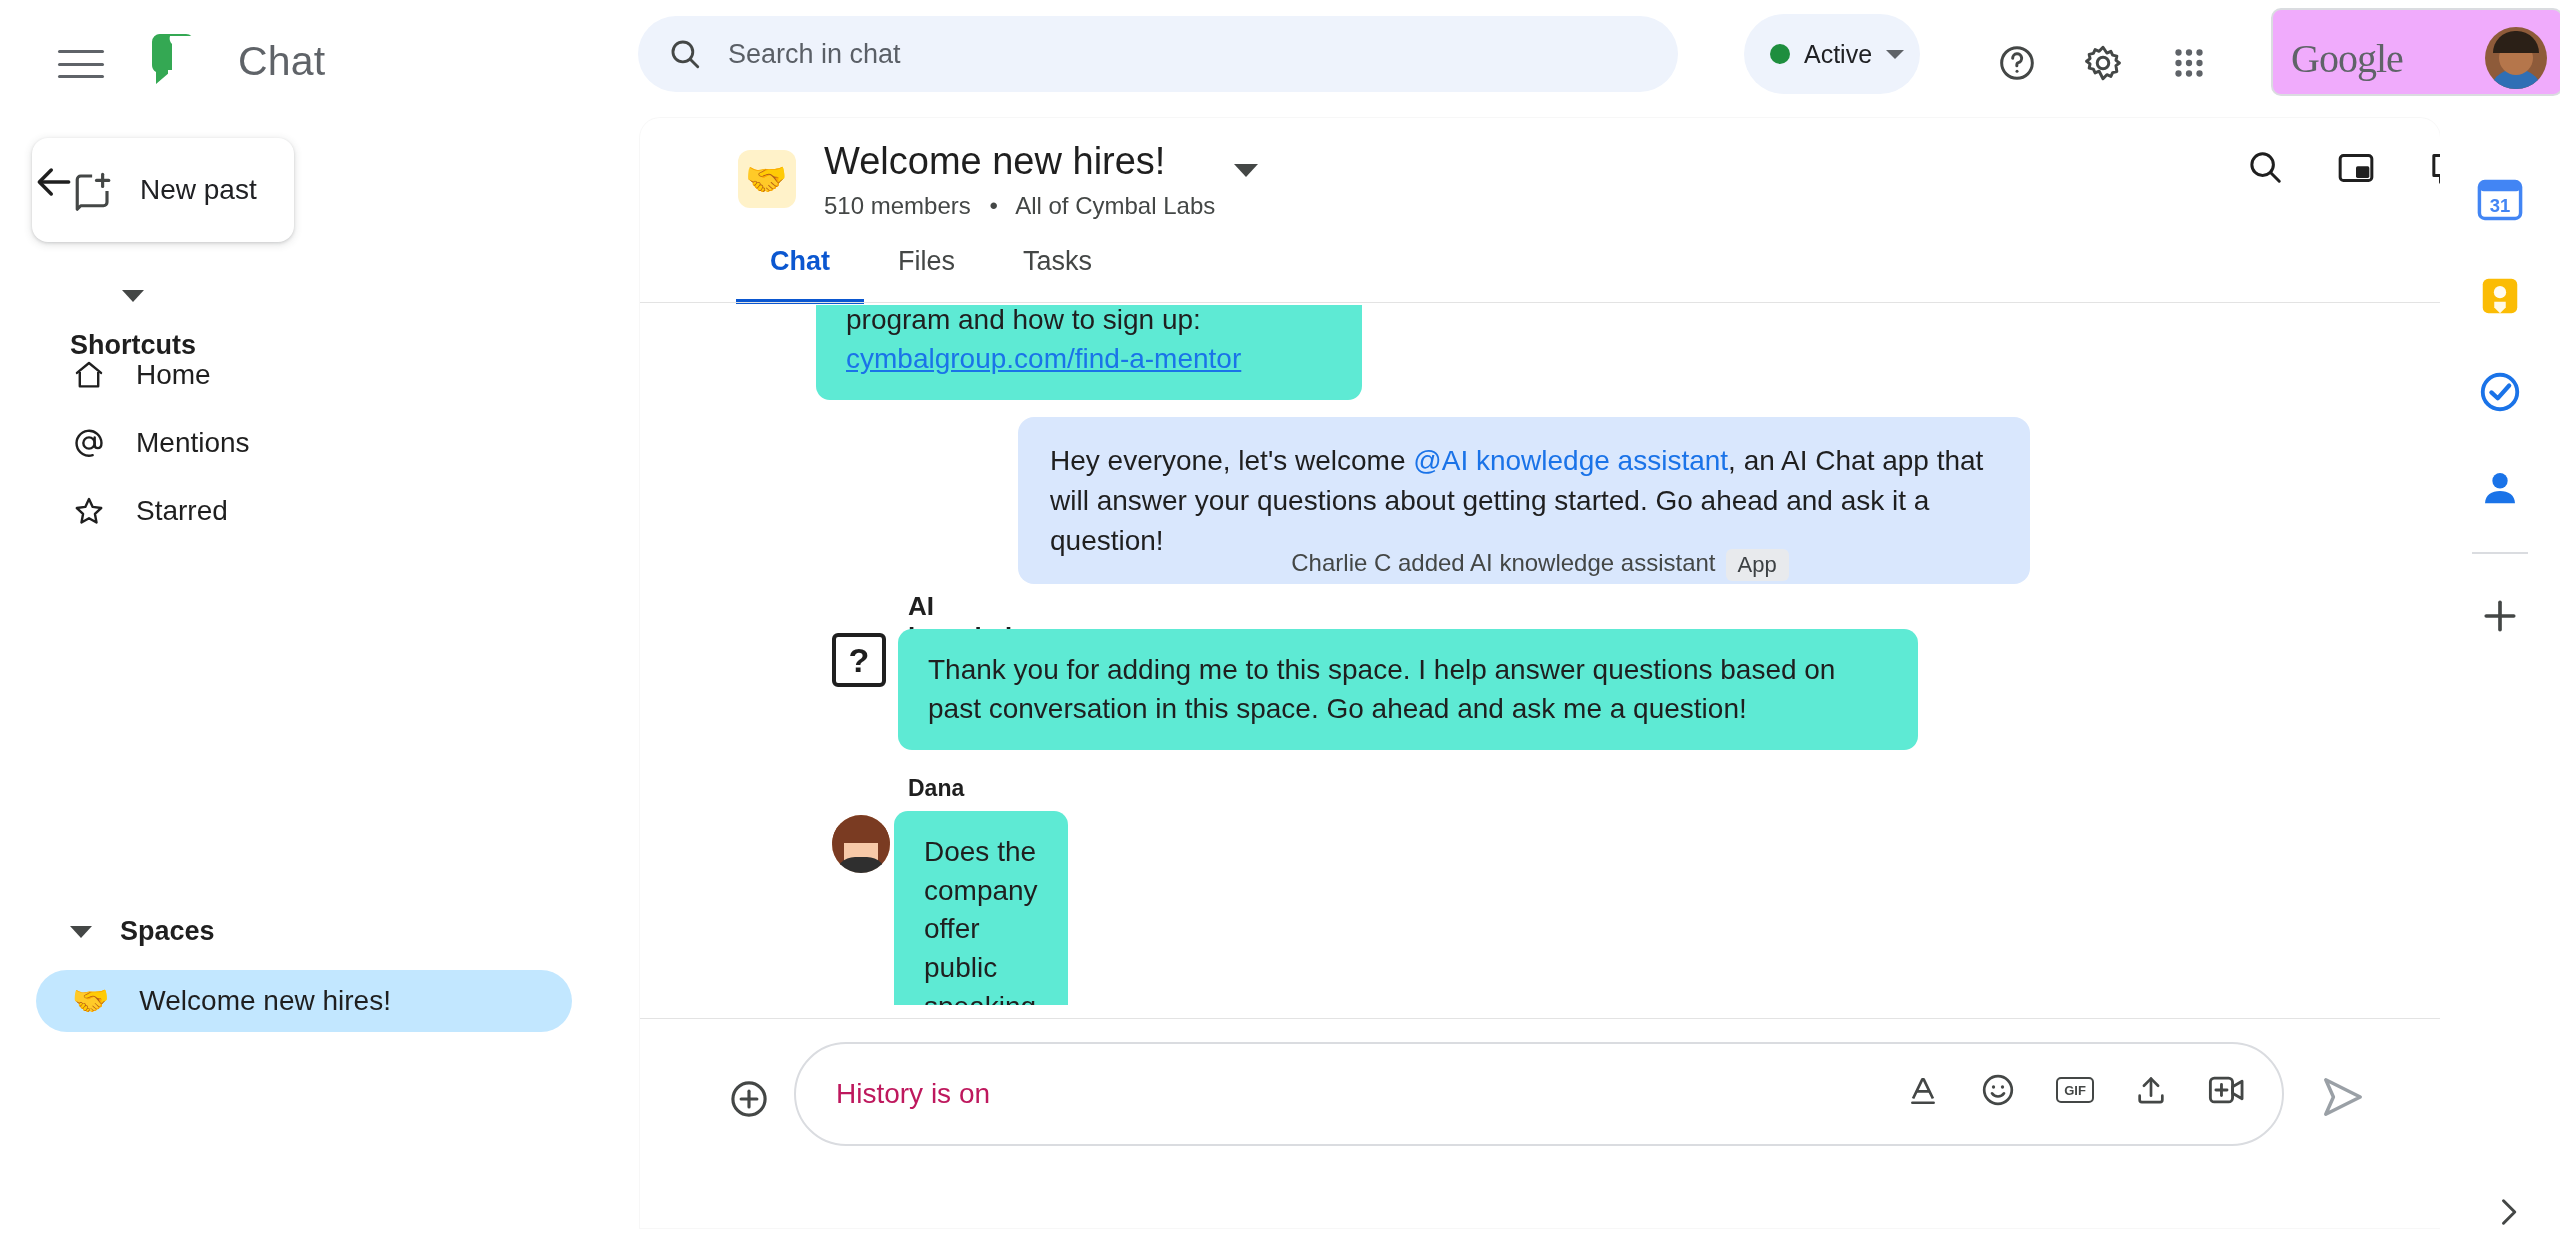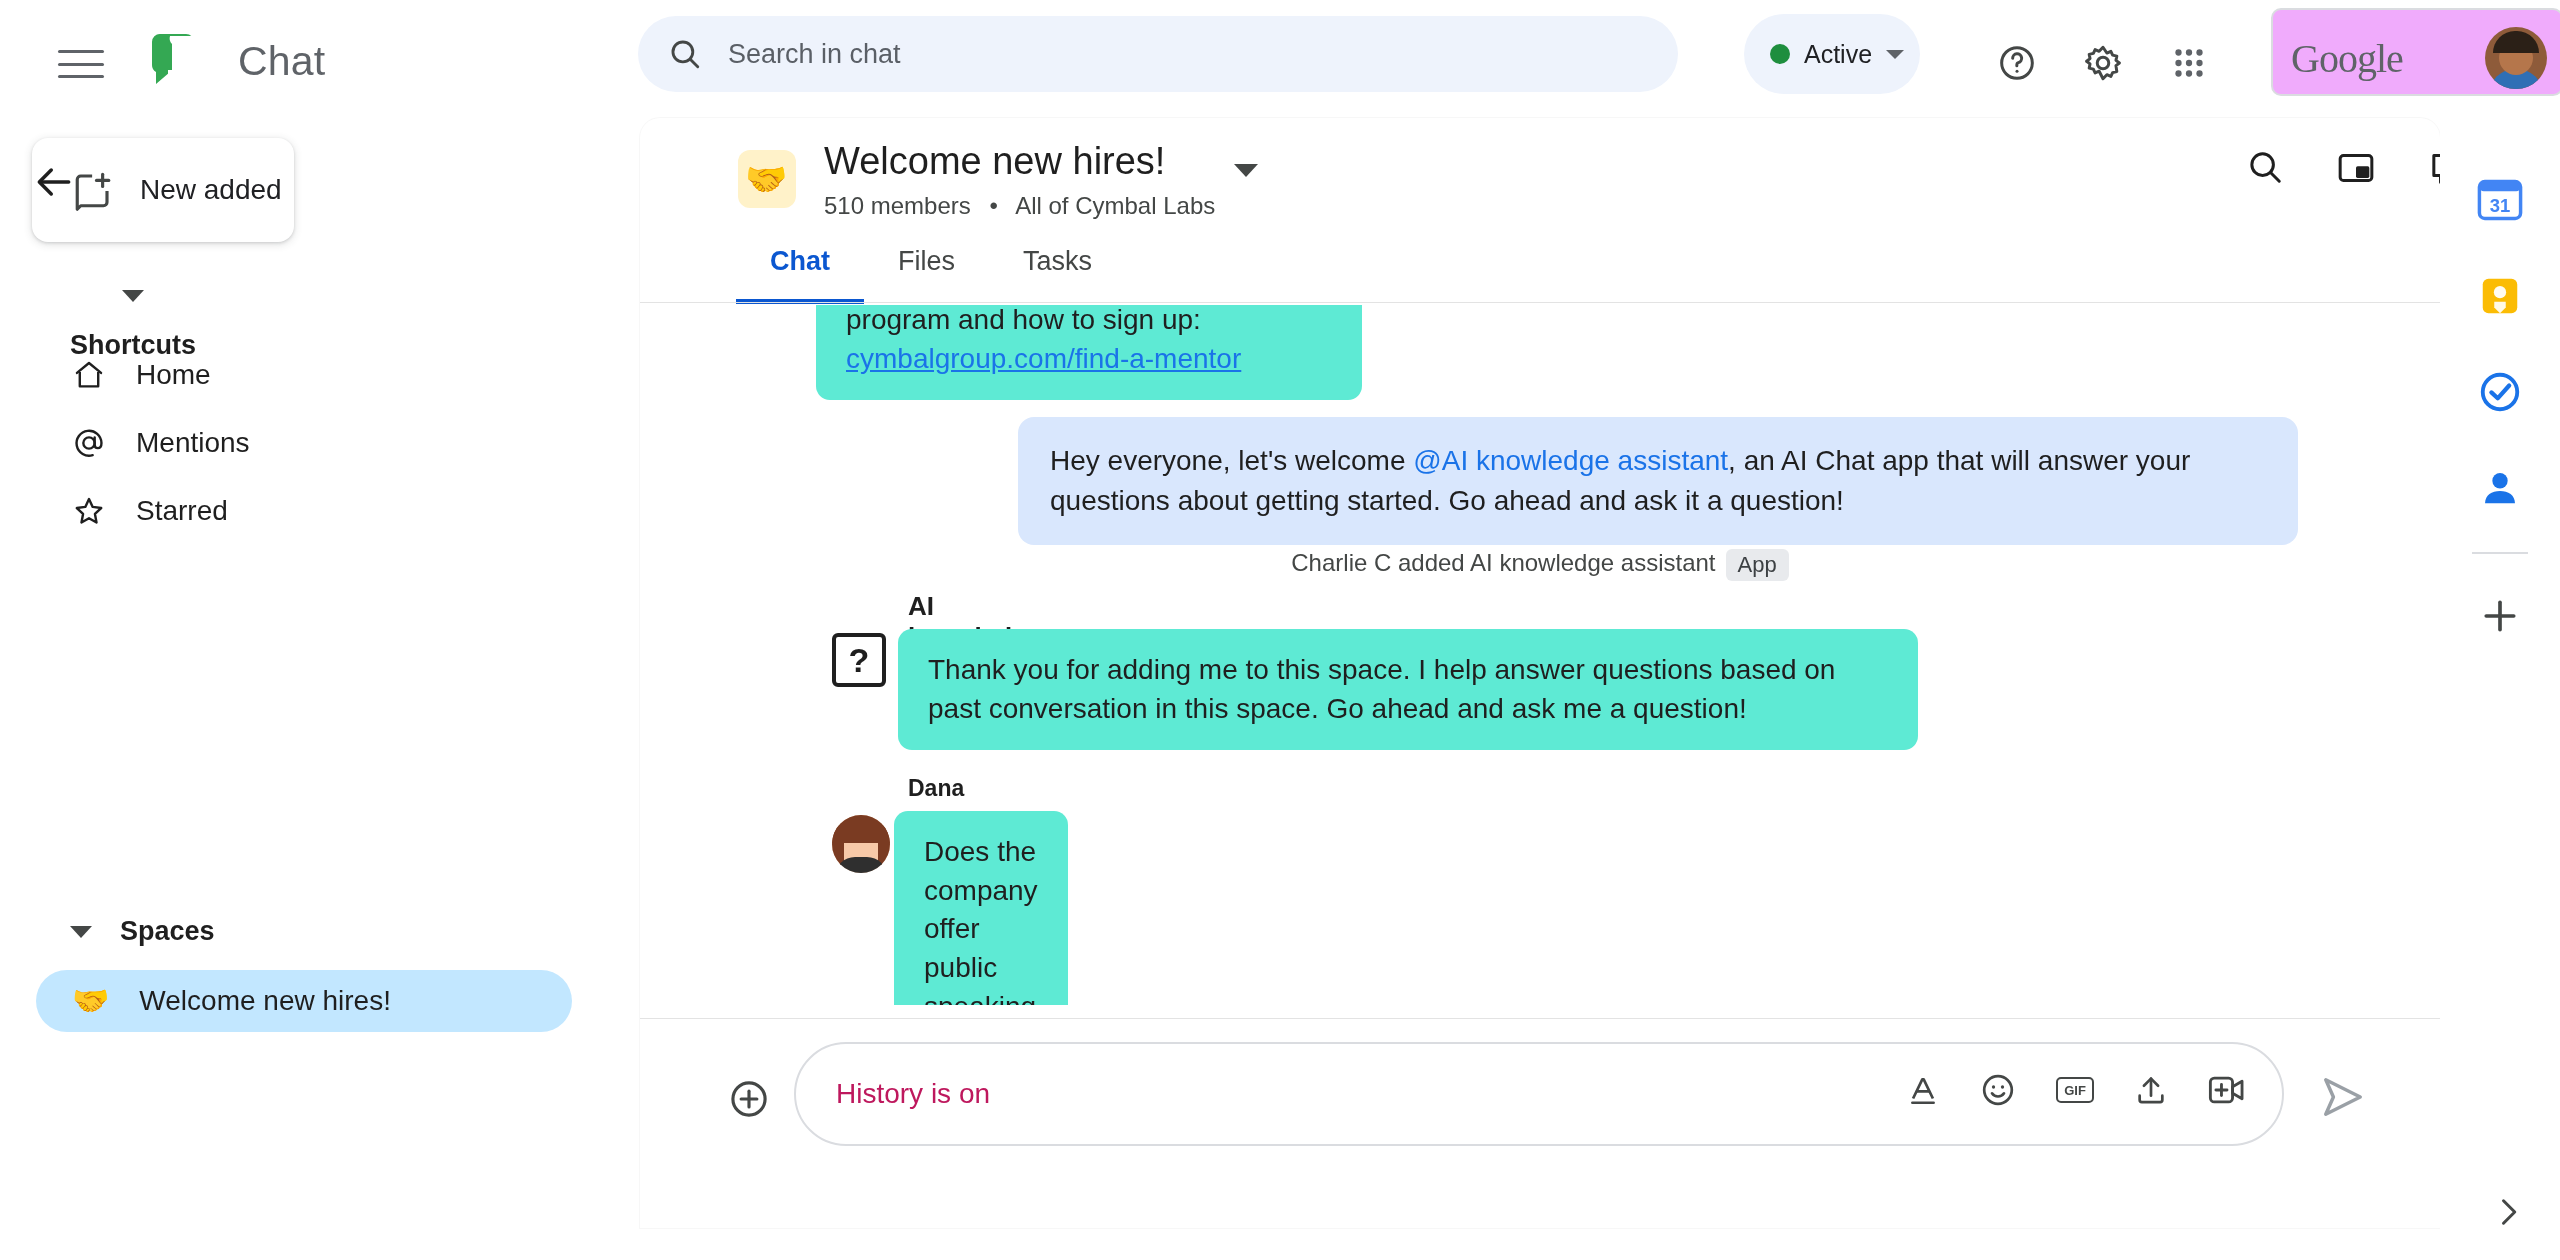--- a/index.html
+++ b/index.html
@@ -200,21 +200,21 @@
   }
   .link { color: #1a73e8; text-decoration: underline; }
   .mention { color: #1a73e8; }
 
   .msg-partial {
     position: absolute; left: 176px; top: -26px;
     width: 546px;
   }
   .msg-welcome {
     position: absolute; left: 378px; top: 112px;
-    width: 1280px;
+    width: 1012px;
   }
   .sysline {
     position: absolute; left: 0; top: 244px; width: 1800px;
     text-align: center; font-size: 24px; color: #444746;
   }
   .app-chip {
     display: inline-block; background: #e8eaed; border-radius: 6px;
     padding: 3px 12px; font-size: 22px; color: #3c4043; margin-left: 10px;
     vertical-align: middle;
   }
@@ -357,21 +357,21 @@
   <div class="sidebar">
 
     <div class="new-chat">
       <span>
         <svg width="42" height="42" viewBox="0 0 24 24" fill="none" stroke="#444746" stroke-width="1.8">
           <path d="M20 12.5V19a2 2 0 0 1-2 2H5l-2 2V6a2 2 0 0 1 2-2h6.5" stroke-linejoin="round"></path>
           <line x1="17.5" y1="3" x2="17.5" y2="10" stroke-linecap="round"></line>
           <line x1="14" y1="6.5" x2="21" y2="6.5" stroke-linecap="round"></line>
         </svg>
       </span>
-      <span class="label">New added</span>
+      <span class="label">New past</span>
     </div>
 
     <div class="section-head" style="top:162px;flex-direction:column;">
       <span class="tri"></span>
       <span class="stitle">Shortcuts</span>
     </div>
 
     <div class="nav-item" style="top:216px;">
       <span>
         <svg width="34" height="34" viewBox="0 0 24 24" fill="none" stroke="#1f1f1f" stroke-width="1.7">

